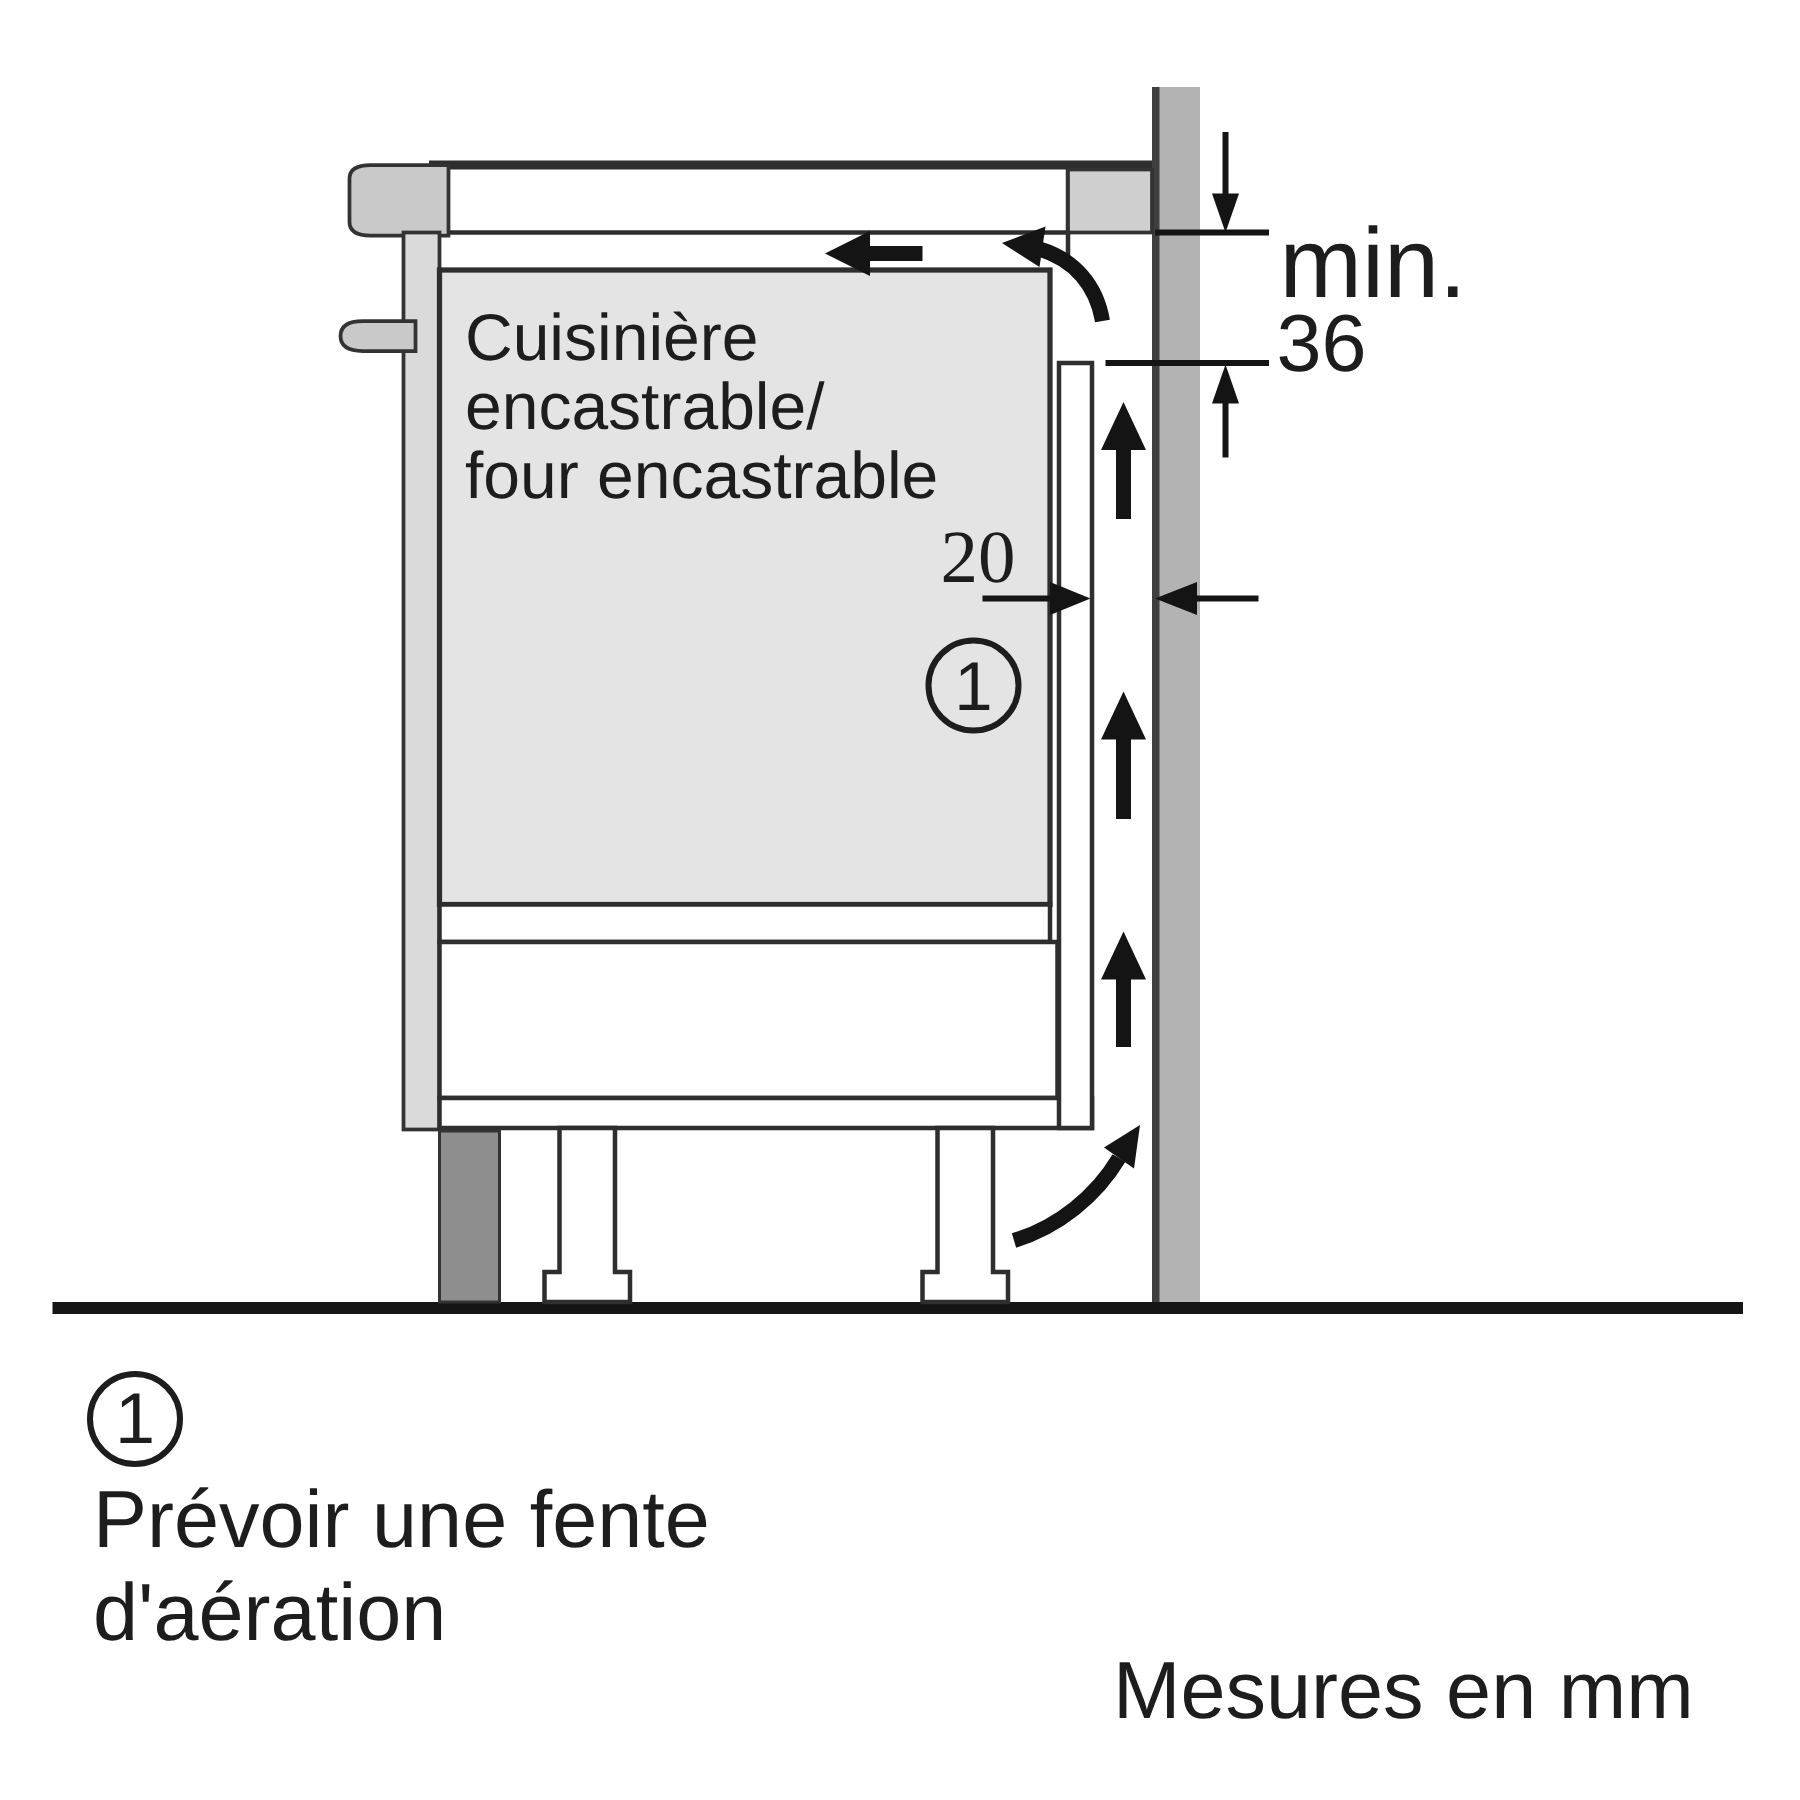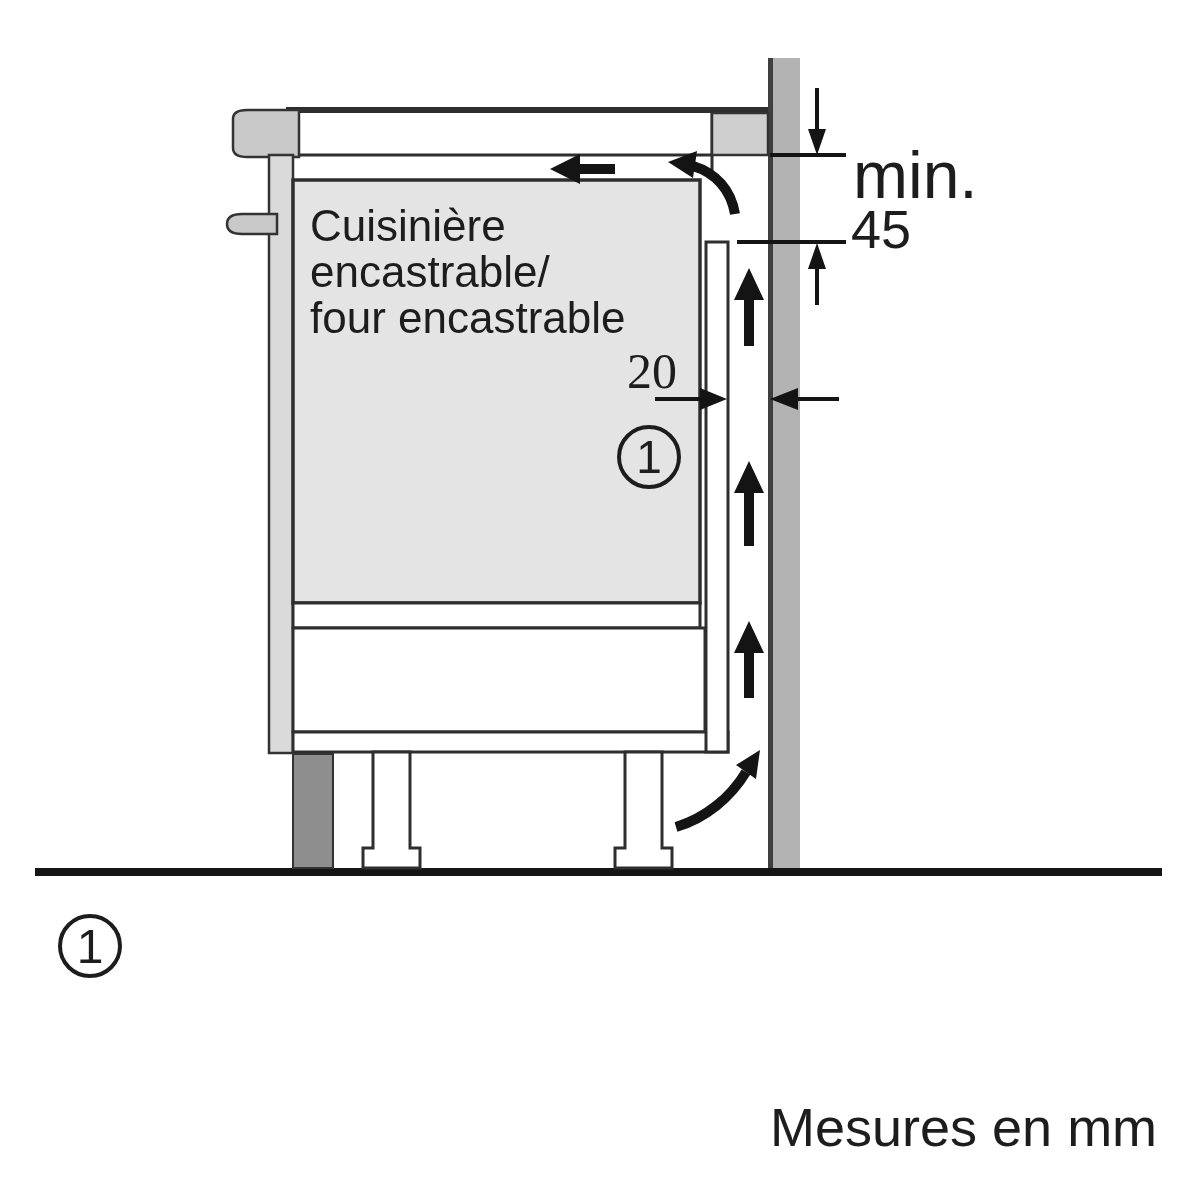--- a/index.html
+++ b/index.html
@@ -7,21 +7,21 @@
     position:relative;width:1200px;height:1200px;background:#ffffff;
     font-family:"Liberation Sans",sans-serif;color:#1d1d1d;overflow:hidden;
   }
   .canvas svg{position:absolute;left:0;top:0;}
   .txt{position:absolute;white-space:pre-line;color:#1d1d1d;}
   .oven-label{left:310px;top:203px;font-size:44px;line-height:46px;}
   .min-label{left:853px;top:147px;font-size:66px;line-height:56px;}
   .min-value{left:851px;top:201px;font-size:54px;line-height:56px;}
   .gap-value{left:627px;top:345px;font-size:50px;line-height:52px;font-family:Liberation Serif, serif;}
   .legend-note{left:62px;top:982px;font-size:54px;line-height:62px;}
-  .units-note{left:742px;top:1098px;font-size:54px;line-height:58px;margin-left:28px;}
+  .units-note{left:742px;top:1098px;font-size:54px;line-height:58px;}
   .badge{
     position:absolute;box-sizing:border-box;border:4px solid #1d1d1d;border-radius:50%;
     display:flex;align-items:center;justify-content:center;background:transparent;
   }
   .badge-diagram{left:617px;top:425px;width:64px;height:64px;font-size:46px;}
   .badge-legend{left:58px;top:914px;width:64px;height:64px;font-size:48px;}
 </style>
 </head>
 <body>
 
@@ -86,25 +86,27 @@
       <path d="M727,399 L700,388 700,410 Z" fill="#141414"></path>
       <path d="M770,399 L798,388 798,410 Z" fill="#141414"></path>
       <line x1="797" y1="399" x2="839" y2="399" stroke="#141414" stroke-width="4"></line>
     </g>
   </svg>
 
   <div class="txt oven-label">Cuisinière
 encastrable/
 four encastrable</div>
   <div class="txt min-label">min.</div>
-  <div class="txt min-value">45</div>
+  <div class="txt min-value">36</div>
   <div class="txt gap-value">20</div>
 
   <div class="badge badge-diagram">
     <span>1</span>
   </div>
 
   <div class="badge badge-legend">
     <span>1</span>
   </div>
+  <div class="txt legend-note">Prévoir une fente
+d'aération</div>
 
   <div class="txt units-note">Mesures en mm</div>
 </div>
 
 </body></html>

